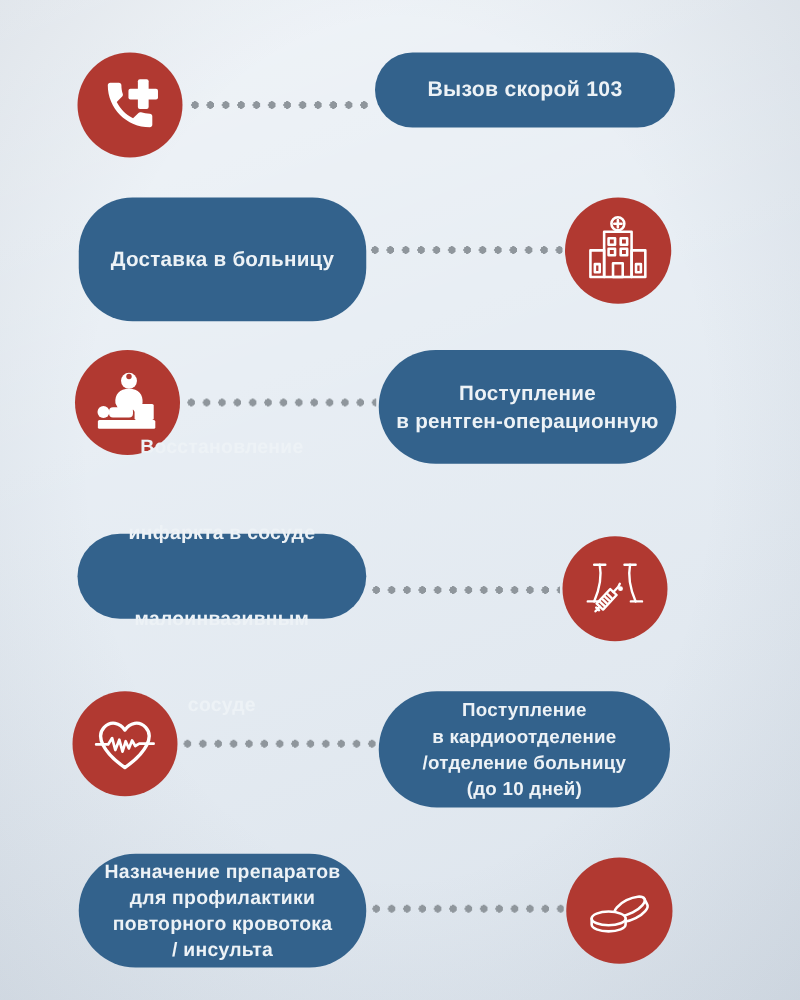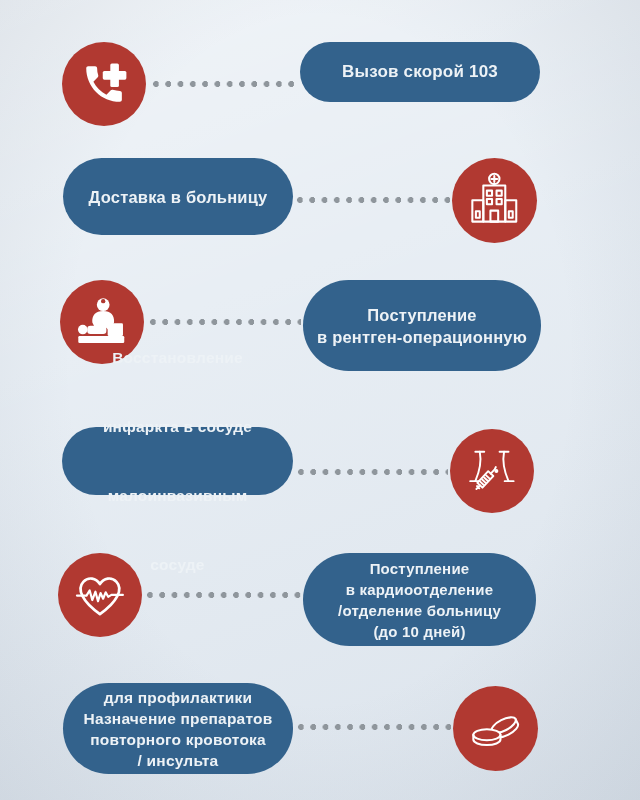--- a/index.html
+++ b/index.html
@@ -45,21 +45,21 @@
   .dots{
     position:absolute;height:8px;z-index:1;
     background-image:radial-gradient(circle 3.1px at 4px 4px,var(--dot-gray) 92%,rgba(0,0,0,0) 100%);
     background-size:12.3px 8px;background-repeat:repeat-x;
   }
   
   #c1{left:62px;top:42px;width:84px;height:84px;}
   #d1{left:152px;top:80px;width:148px;}
   #p1{left:300px;top:42px;width:240px;height:60px;border-radius:41px;font-size:17px;line-height:22px;}
   
-  #p2{left:63px;top:158px;width:230px;height:77px;border-radius:43px;font-size:16.5px;line-height:22px;}
+  #p2{left:63px;top:158px;width:230px;height:99px;border-radius:43px;font-size:16.5px;line-height:22px;}
   #d2{left:296px;top:196px;width:154px;}
   #c2{left:452px;top:158px;width:85px;height:85px;}
   
   #c3{left:60px;top:280px;width:84px;height:84px;}
   #d3{left:149px;top:318px;width:152px;}
   #p3{left:303px;top:280px;width:238px;height:91px;border-radius:46px;font-size:16.5px;line-height:22px;}
   
   #p4{left:62px;top:427px;width:231px;height:68px;border-radius:47px;font-size:15.5px;line-height:21px;gap:48px;}
   #d4{left:297px;top:468px;width:151px;}
   #c4{left:450px;top:429px;width:84px;height:84px;}
@@ -171,22 +171,22 @@
   </div>
   <div class="dots" id="d5"></div>
   <div class="pill" id="p5">
     <span>Поступление</span>
     <span>в кардиоотделение</span>
     <span>/отделение больницу</span>
     <span>(до 10 дней)</span>
   </div>
 
   <div class="pill" id="p6">
+    <span>Назначение препаратов</span>
     <span>для профилактики</span>
-    <span>Назначение препаратов</span>
     <span>повторного кровотока</span>
     <span>/ инсульта</span>
   </div>
   <div class="dots" id="d6"></div>
   <div class="circle" id="c6">
     <svg viewBox="0 0 100 100">
       <g class="oicon" stroke-width="3.2">
         <g transform="translate(63,45) rotate(-27)">
           <path fill="#b13931" d="M-20.5 0 v8 a20.5 8.5 0 0 0 41 0 v-8"></path>
           <ellipse fill="#b13931" cx="0" cy="0" rx="20.5" ry="8.5"></ellipse>

